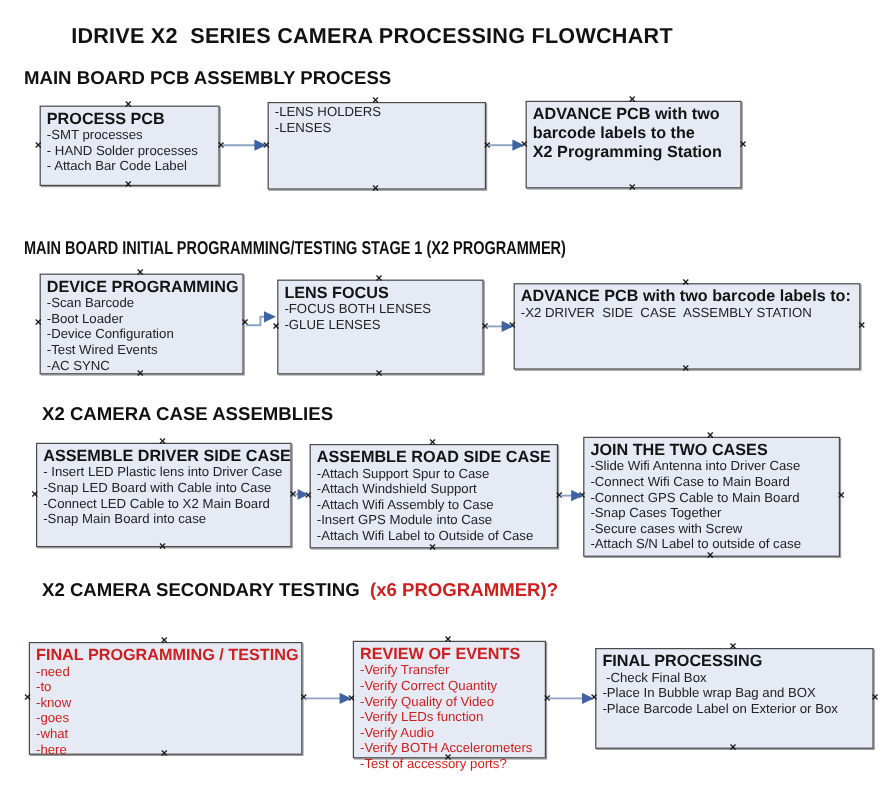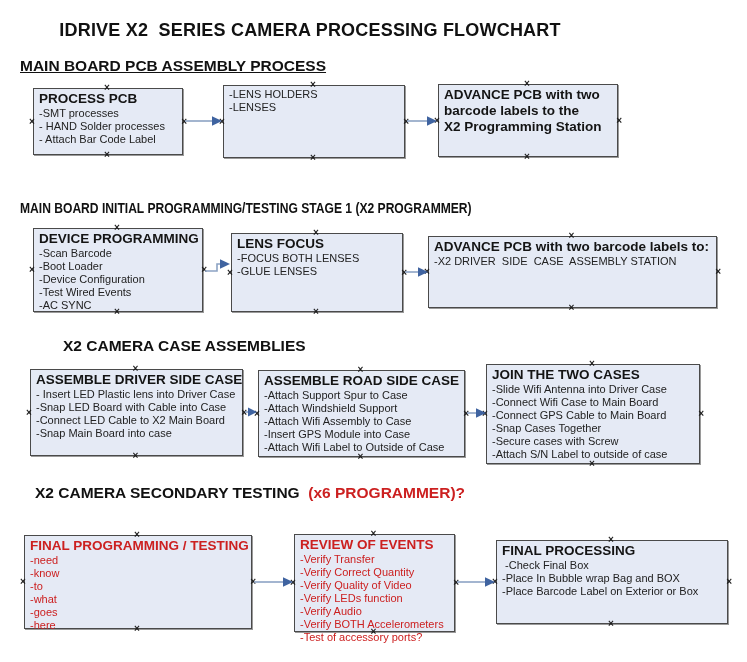--- a/index.html
+++ b/index.html
@@ -40,23 +40,23 @@
   .handle.hr{right:-5px;top:50%;margin-top:-5px;}
   #arrows{position:absolute;top:0;left:0;pointer-events:none;}
 </style>
 </head>
 <body>
 
 <div id="canvas">
 
   <div class="main-title">IDRIVE X2  SERIES CAMERA PROCESSING FLOWCHART</div>
 
-  <div class="heading" style="left:20px;top:57px;text-decoration:underline;">MAIN BOARD PCB ASSEMBLY PROCESS</div>
+  <div class="heading" style="left:20px;top:57px;">MAIN BOARD PCB ASSEMBLY PROCESS</div>
   <div class="heading condensed" style="left:20px;top:199px;">MAIN BOARD INITIAL PROGRAMMING/TESTING STAGE 1 (X2 PROGRAMMER)</div>
-  <div class="heading" style="left:35px;top:337px;margin-left:28px;">X2 CAMERA CASE ASSEMBLIES</div>
+  <div class="heading" style="left:35px;top:337px;">X2 CAMERA CASE ASSEMBLIES</div>
   <div class="heading" style="left:35px;top:484px;"><span>X2 CAMERA SECONDARY TESTING  </span><span class="red-part">(x6 PROGRAMMER)?</span></div>
 
   <div class="box" style="left:33px;top:88px;width:150px;height:67px;">
     <div class="btitle">PROCESS PCB</div>
     <div class="bitem">-SMT processes</div>
     <div class="bitem">- HAND Solder processes</div>
     <div class="bitem">- Attach Bar Code Label</div>
   <span class="handle ht">×</span>
       <span class="handle hb">×</span>
       <span class="handle hl">×</span>
@@ -149,24 +149,24 @@
     <div class="bitem">-Attach S/N Label to outside of case</div>
   <span class="handle ht">×</span>
       <span class="handle hb">×</span>
       <span class="handle hl">×</span>
       <span class="handle hr">×</span>
     </div>
 
   <div class="box red" style="left:24px;top:535px;width:228px;height:94px;">
     <div class="btitle">FINAL PROGRAMMING / TESTING</div>
     <div class="bitem">-need</div>
+    <div class="bitem">-to</div>
     <div class="bitem">-know</div>
-    <div class="bitem">-to</div>
+    <div class="bitem">-goes</div>
     <div class="bitem">-what</div>
-    <div class="bitem">-goes</div>
     <div class="bitem">-here</div>
   <span class="handle ht">×</span>
       <span class="handle hb">×</span>
       <span class="handle hl">×</span>
       <span class="handle hr">×</span>
     </div>
 
   <div class="box red" style="left:294px;top:534px;width:161px;height:98px;">
     <div class="btitle">REVIEW OF EVENTS</div>
     <div class="bitem">-Verify Transfer</div>

